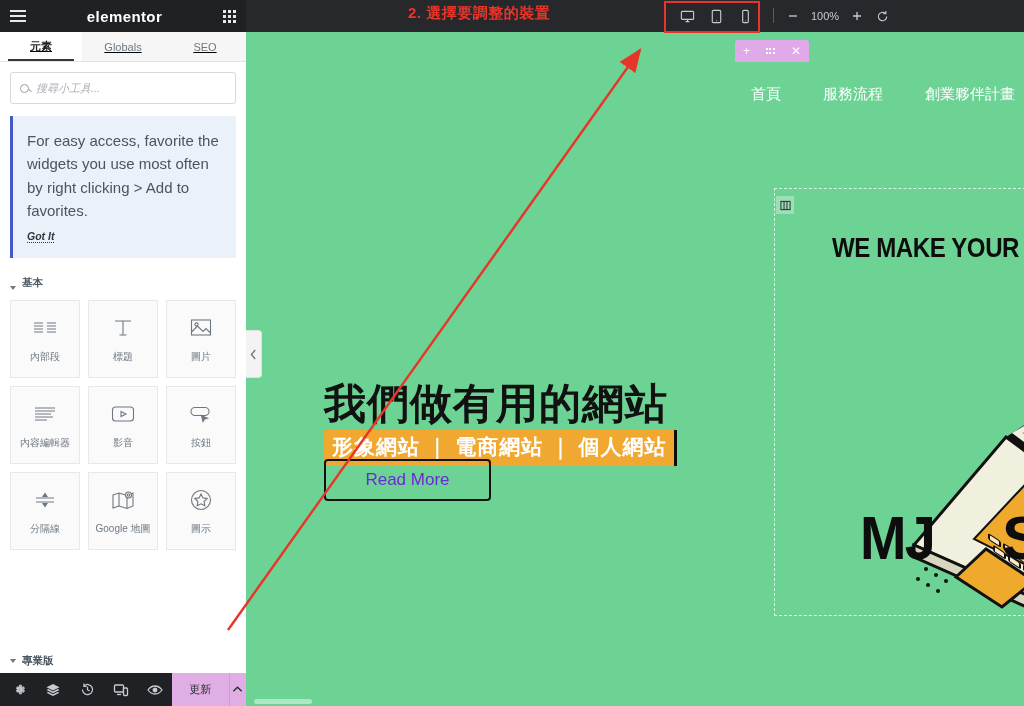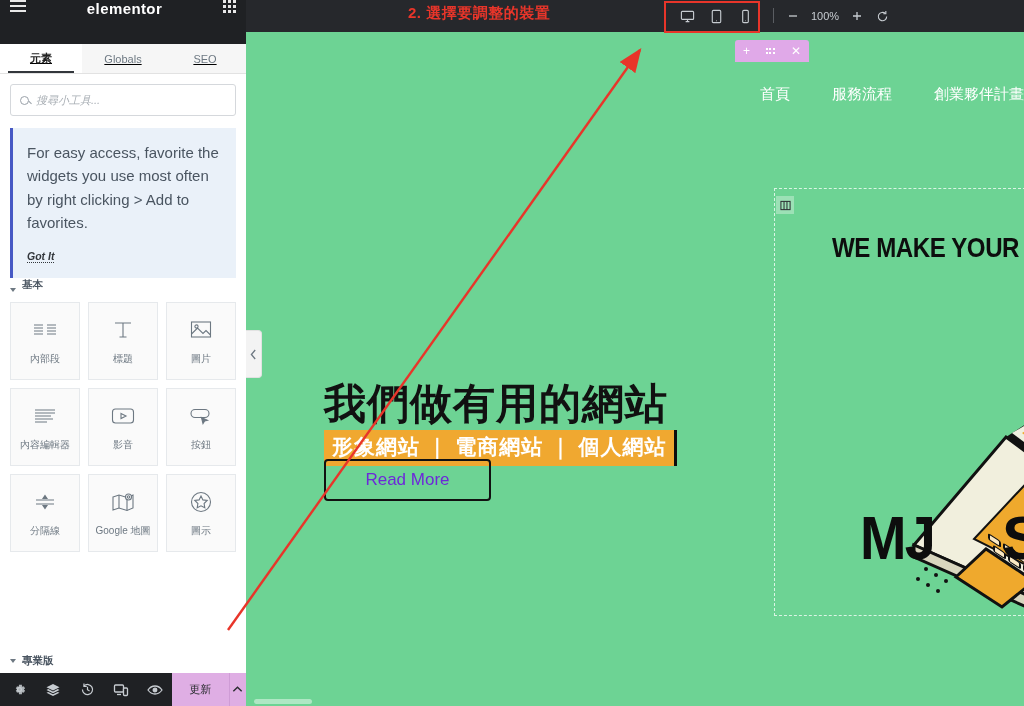--- a/index.html
+++ b/index.html
@@ -13,22 +13,22 @@
 
   
   #panel {
     position: absolute; left: 0; top: 0;
     width: 246px; height: 706px;
     background: #ffffff;
     display: flex; flex-direction: column;
     z-index: 40;
   }
   .panel-header {
-    height: 44px; background: #1f2124;
-    display: flex; align-items: flex-start; justify-content: space-between;
+    height: 32px; background: #1f2124;
+    display: flex; align-items: center; justify-content: space-between;
     padding: 0 10px; flex: none;
   }
   .logo-text {
     color: #fff; font-size: 15px; font-weight: bold; letter-spacing: .4px;
   }
   .hamburger { display: flex; flex-direction: column; gap: 3px; cursor: pointer; }
   .hamburger i { display: block; width: 16px; height: 2px; background: #e8e8e8; }
   .grid-icon { display: grid; grid-template-columns: repeat(3,3px); grid-template-rows: repeat(3,3px); gap: 2px; cursor: pointer; }
   .grid-icon i { display: block; width: 3px; height: 3px; background: #e8e8e8; }
 
@@ -66,27 +66,27 @@
     font-style: italic; font-family: "Liberation Sans", sans-serif; background: transparent;
   }
   .search-box input::placeholder { color: #a8aeb4; font-style: italic; }
 
   .notice {
     margin-top: 12px; background: #eaf1f9; border-left: 3px solid #4759c4;
     padding: 13px 13px 14px 14px;
   }
   .notice p { font-size: 15px; line-height: 1.55; color: #4a5561; }
   .notice a {
-    display: inline-block; margin-top: 16px; font-size: 10.5px; font-weight: bold;
+    display: inline-block; margin-top: 8px; font-size: 10.5px; font-weight: bold;
     font-style: italic; color: #33373c; text-decoration: none;
     border-bottom: 1.5px dotted #33373c; cursor: pointer;
   }
 
   .cat-head {
-    font-size: 10.5px; color: #4a5561; font-weight: bold;
+    margin-top: 18px; font-size: 10.5px; color: #4a5561; font-weight: bold;
     display: flex; align-items: flex-end; gap: 6px; cursor: pointer;
   }
   .caret { width: 0; height: 0; border-left: 3.5px solid transparent; border-right: 3.5px solid transparent; border-top: 4px solid #6d7882; }
 
   .widget-grid {
     margin-top: 10px; display: grid; grid-template-columns: 1fr 1fr 1fr; gap: 8px;
   }
   .widget {
     height: 78px; border: 1px solid #e6e9ec; background: #fafafa;
     display: flex; flex-direction: column; align-items: center; justify-content: center;
@@ -169,21 +169,21 @@
     display: flex; align-items: center; justify-content: space-around;
     color: #fff; font-size: 12px; z-index: 8;
   }
   .sec-toolbar span { cursor: pointer; }
   .sec-dots { display: grid; grid-template-columns: repeat(3,2px); grid-template-rows: repeat(2,2px); gap: 1.5px; }
   .sec-dots i { width: 2px; height: 2px; background: #fff; display: block; }
 
   .site-nav {
     position: absolute; left: 0; top: 42px; width: 778px; height: 40px;
     display: flex; align-items: center; justify-content: flex-end;
-    gap: 42px; padding-right: 0; z-index: 6;
+    gap: 42px; padding-right: 9px; z-index: 6;
   }
   .site-nav span { color: #ffffff; font-size: 15px; cursor: pointer; }
 
   .col-handle {
     position: absolute; left: 530px; top: 164px; width: 18px; height: 18px;
     background: rgba(255,255,255,.32); display: flex; align-items: center; justify-content: center;
     color: #2b2d31; z-index: 8; cursor: pointer;
   }
   .col-dash {
     position: absolute; left: 528px; top: 156px; width: 496px; height: 428px;

